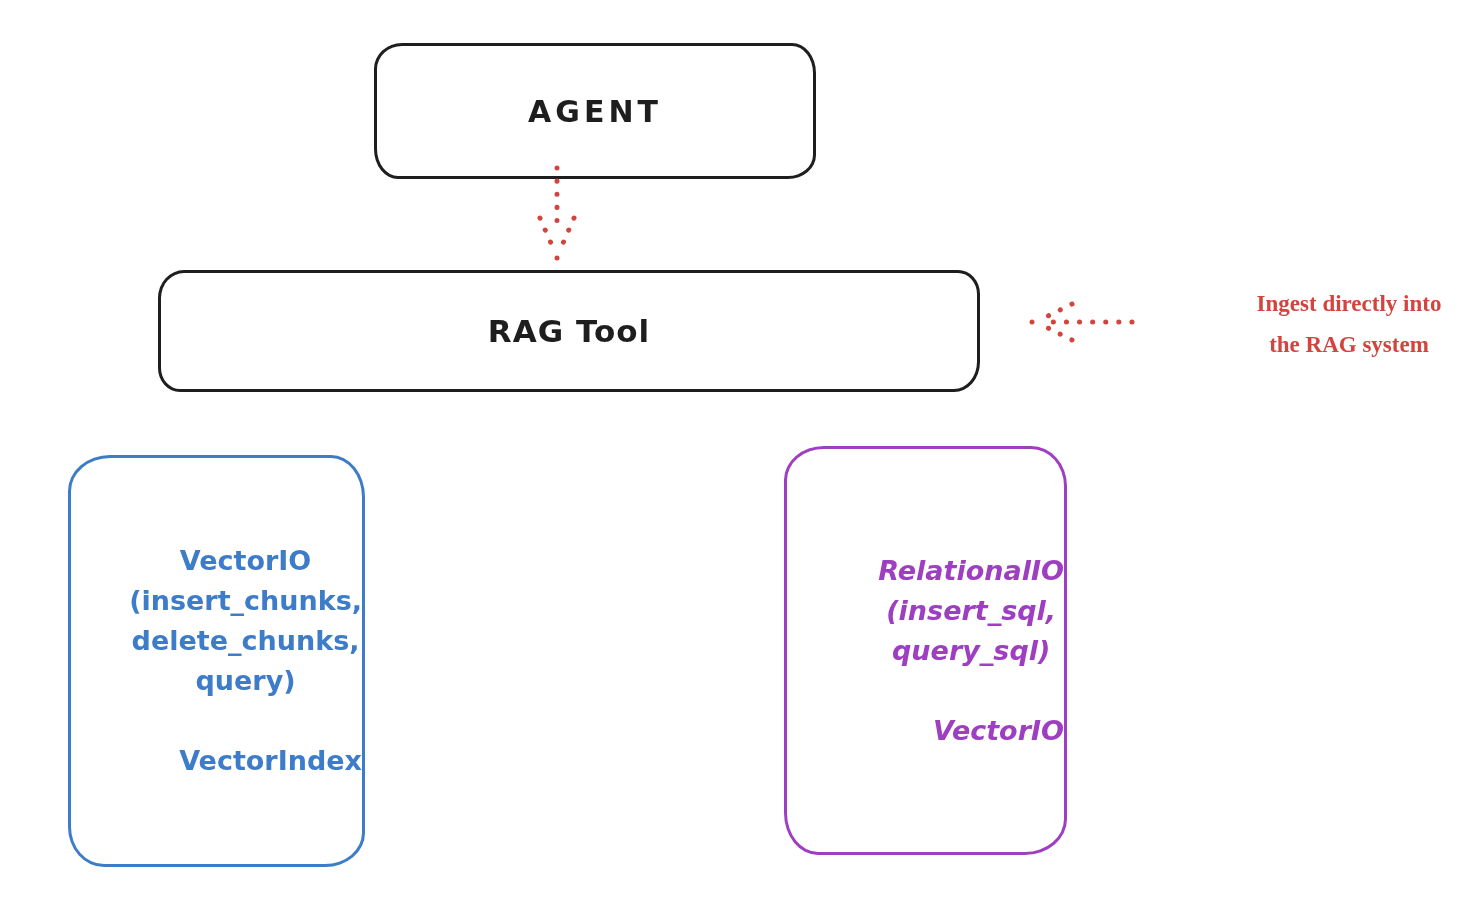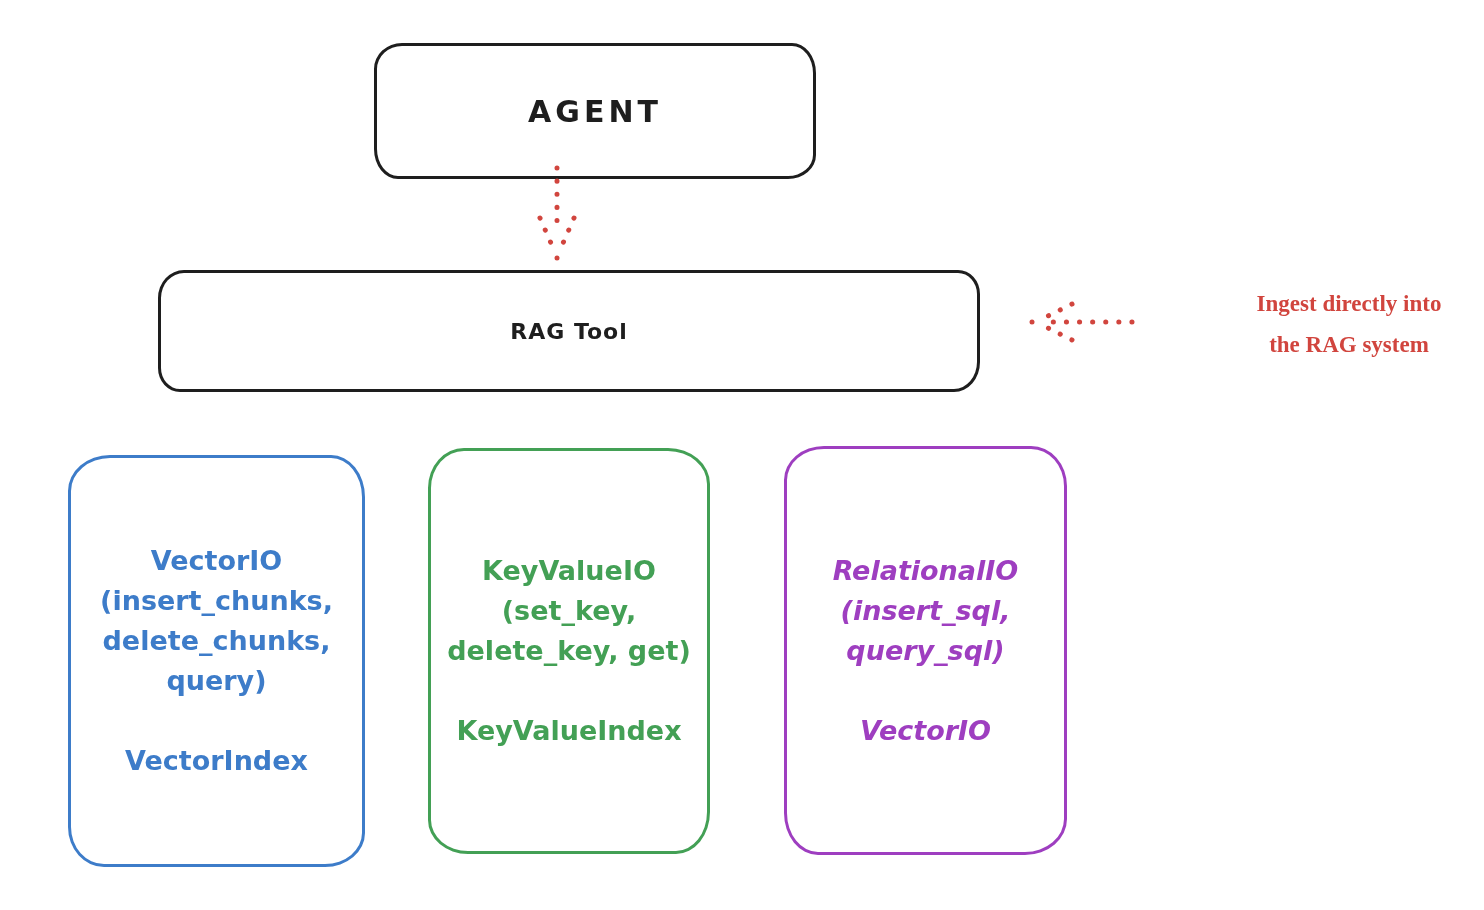--- a/index.html
+++ b/index.html
@@ -15,26 +15,26 @@
     position: absolute; background: #ffffff;
     display: flex; align-items: center; justify-content: center;
     box-sizing: border-box;
   }
   .node-black { border: 3.5px solid #1e1e1e; }
 
   .agent  { left: 374px; top: 43px;  width: 442px; height: 136px; border-radius: 28px 24px 28px 24px / 26px 30px 24px 30px; }
   .agent .label { font-size: 30px; font-weight: 600; letter-spacing: 4px; }
 
   .rag    { left: 158px; top: 270px; width: 822px; height: 122px; border-radius: 26px 22px 26px 22px / 28px 24px 30px 24px; }
-  .rag .label { font-size: 22px; font-weight: 600; letter-spacing: 1px; }
+  .rag .label { font-size: 31px; font-weight: 600; letter-spacing: 1px; }
 
   .backend {
     flex-direction: column; justify-content: center;
     text-align: center; font-weight: 600;
-    font-size: 27px; line-height: 40px;
+    font-size: 27px; line-height: 40px; align-items: flex-end;
   }
   .backend .index-label { margin-top: 40px; }
   .backend-vector {
     left: 68px; top: 455px; width: 297px; height: 412px;
     border: 3.5px solid #3d7cc9; color: #3d7cc9;
     border-radius: 42px 34px 40px 36px / 36px 42px 34px 40px;
   }
   .backend-keyvalue {
     left: 428px; top: 448px; width: 282px; height: 406px;
     border: 3.5px solid #43a055; color: #43a055;
@@ -96,28 +96,20 @@
   <div class="node backend backend-vector">
     <div class="methods">
       <div>VectorIO</div>
       <div>(insert_chunks,</div>
       <div>delete_chunks,</div>
       <div>query)</div>
     </div>
     <div class="index-label">VectorIndex</div>
   </div>
 
-  <div class="node backend backend-keyvalue">
-    <div class="methods">
-      <div>KeyValueIO</div>
-      <div>(set_key,</div>
-      <div>delete_key, get)</div>
-    </div>
-    <div class="index-label">KeyValueIndex</div>
-  </div>
 
   <div class="node backend backend-relational">
     <div class="methods">
       <div>RelationalIO</div>
       <div>(insert_sql,</div>
       <div>query_sql)</div>
     </div>
     <div class="index-label">VectorIO</div>
   </div>
 

